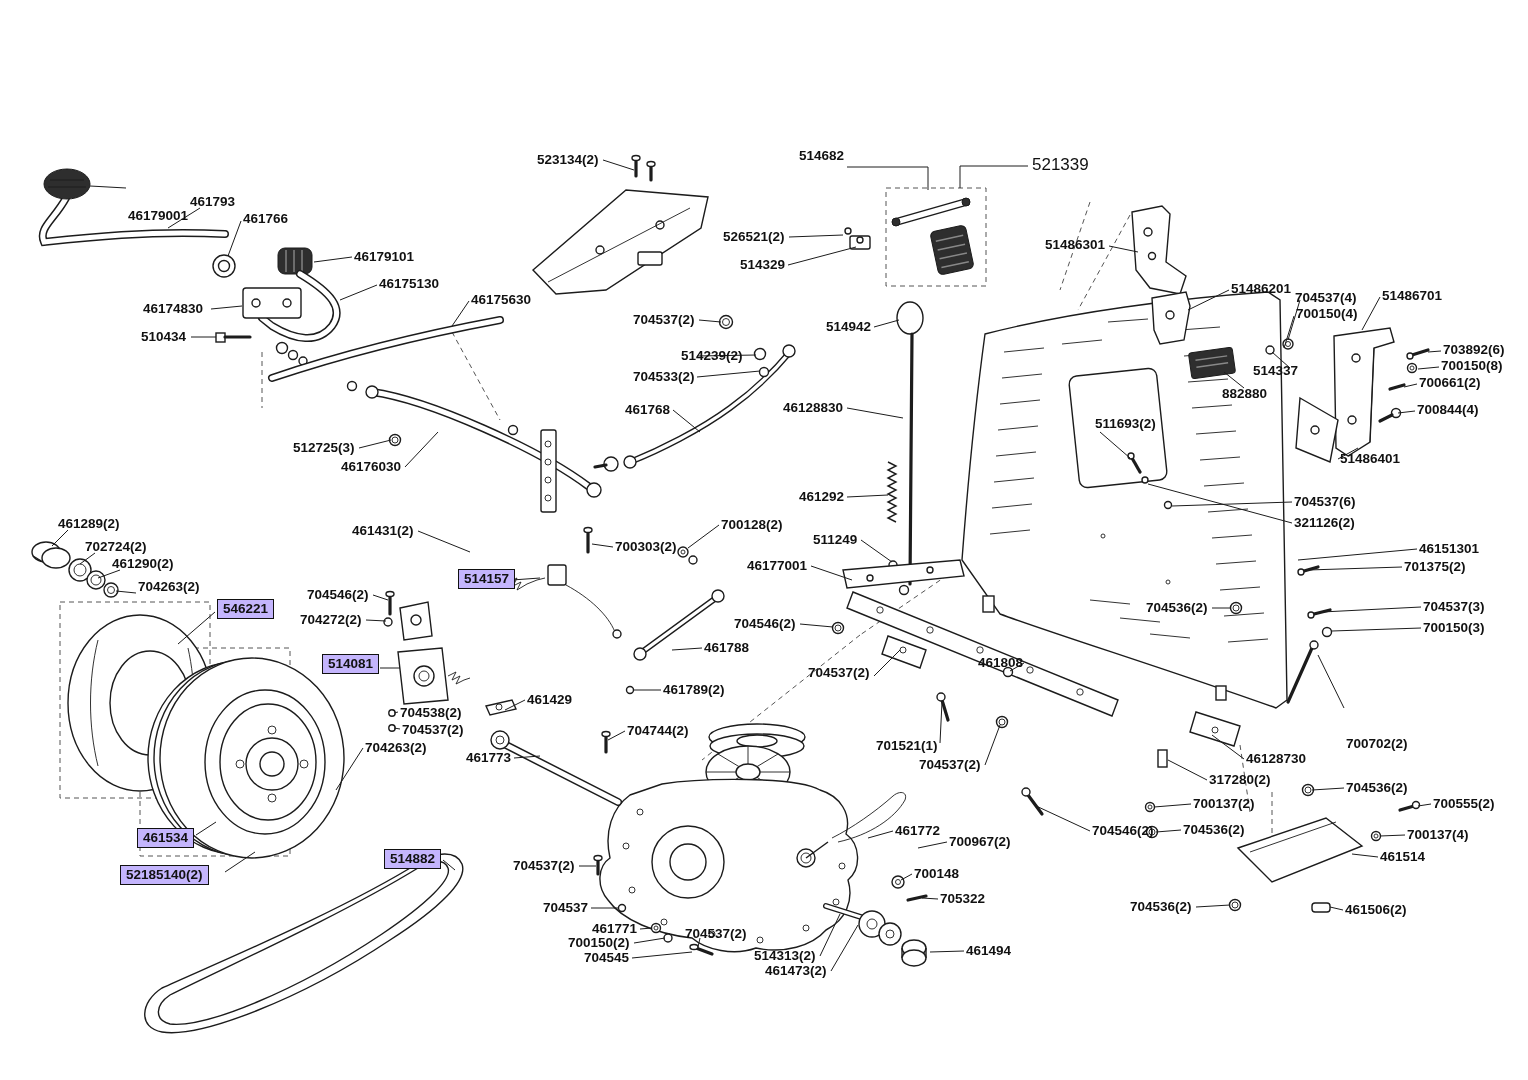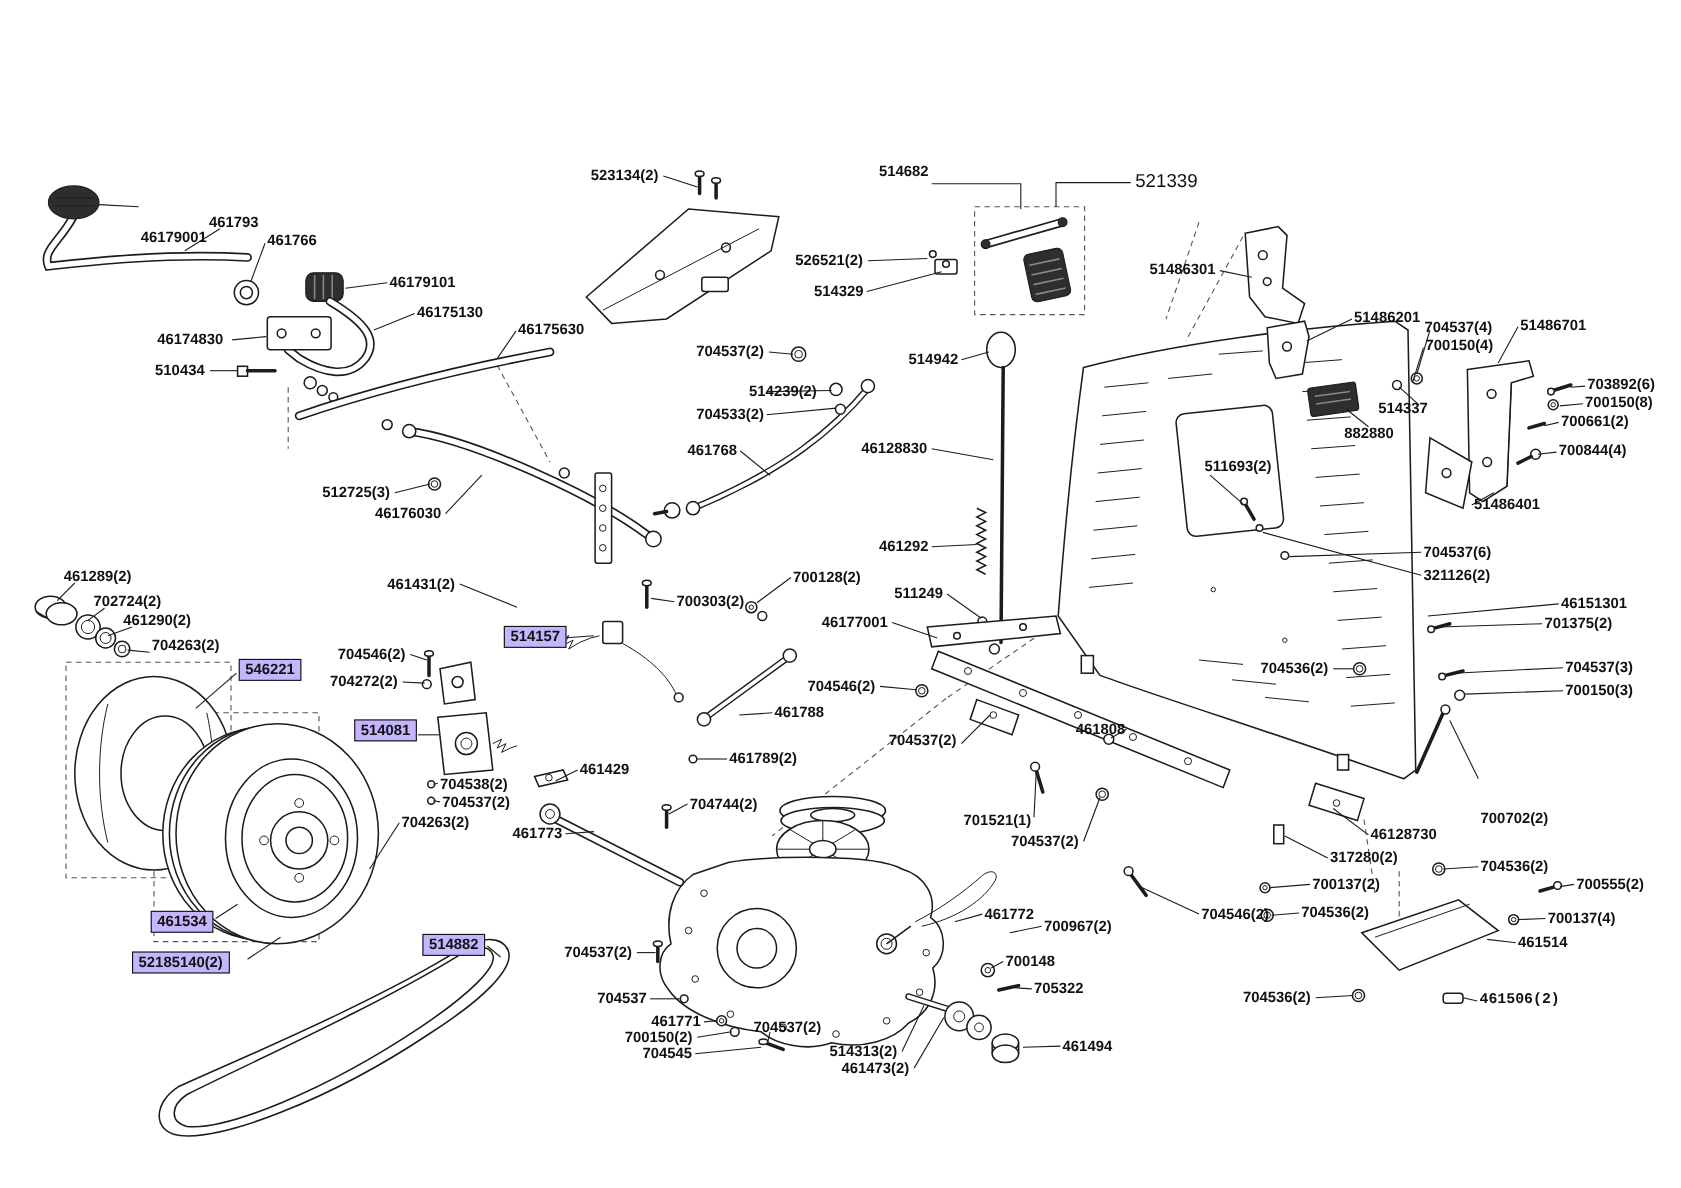--- a/index.html
+++ b/index.html
@@ -582,15 +582,15 @@
       <div class="lbl" style="left: 940px; top: 892px;">705322</div>
       <div class="lbl" style="left: 543px; top: 901px;">704537</div>
       <div class="lbl" style="left: 592px; top: 922px;">461771</div>
       <div class="lbl" style="left: 685px; top: 927px;">704537(2)</div>
       <div class="lbl" style="left: 568px; top: 936px;">700150(2)</div>
       <div class="lbl" style="left: 584px; top: 951px;">704545</div>
       <div class="lbl" style="left: 754px; top: 949px;">514313(2)</div>
       <div class="lbl" style="left: 765px; top: 964px;">461473(2)</div>
       <div class="lbl" style="left: 966px; top: 944px;">461494</div>
       <div class="lbl" style="left: 1130px; top: 900px;">704536(2)</div>
-      <div class="lbl" style="left: 1345px; top: 903px; font-family: Liberation Mono, monospace;">461506(2)</div>
+      <div class="lbl" style="left: 1345px; top: 903px;">461506(2)</div>
     </div>
 </div>
 
 </body></html>

